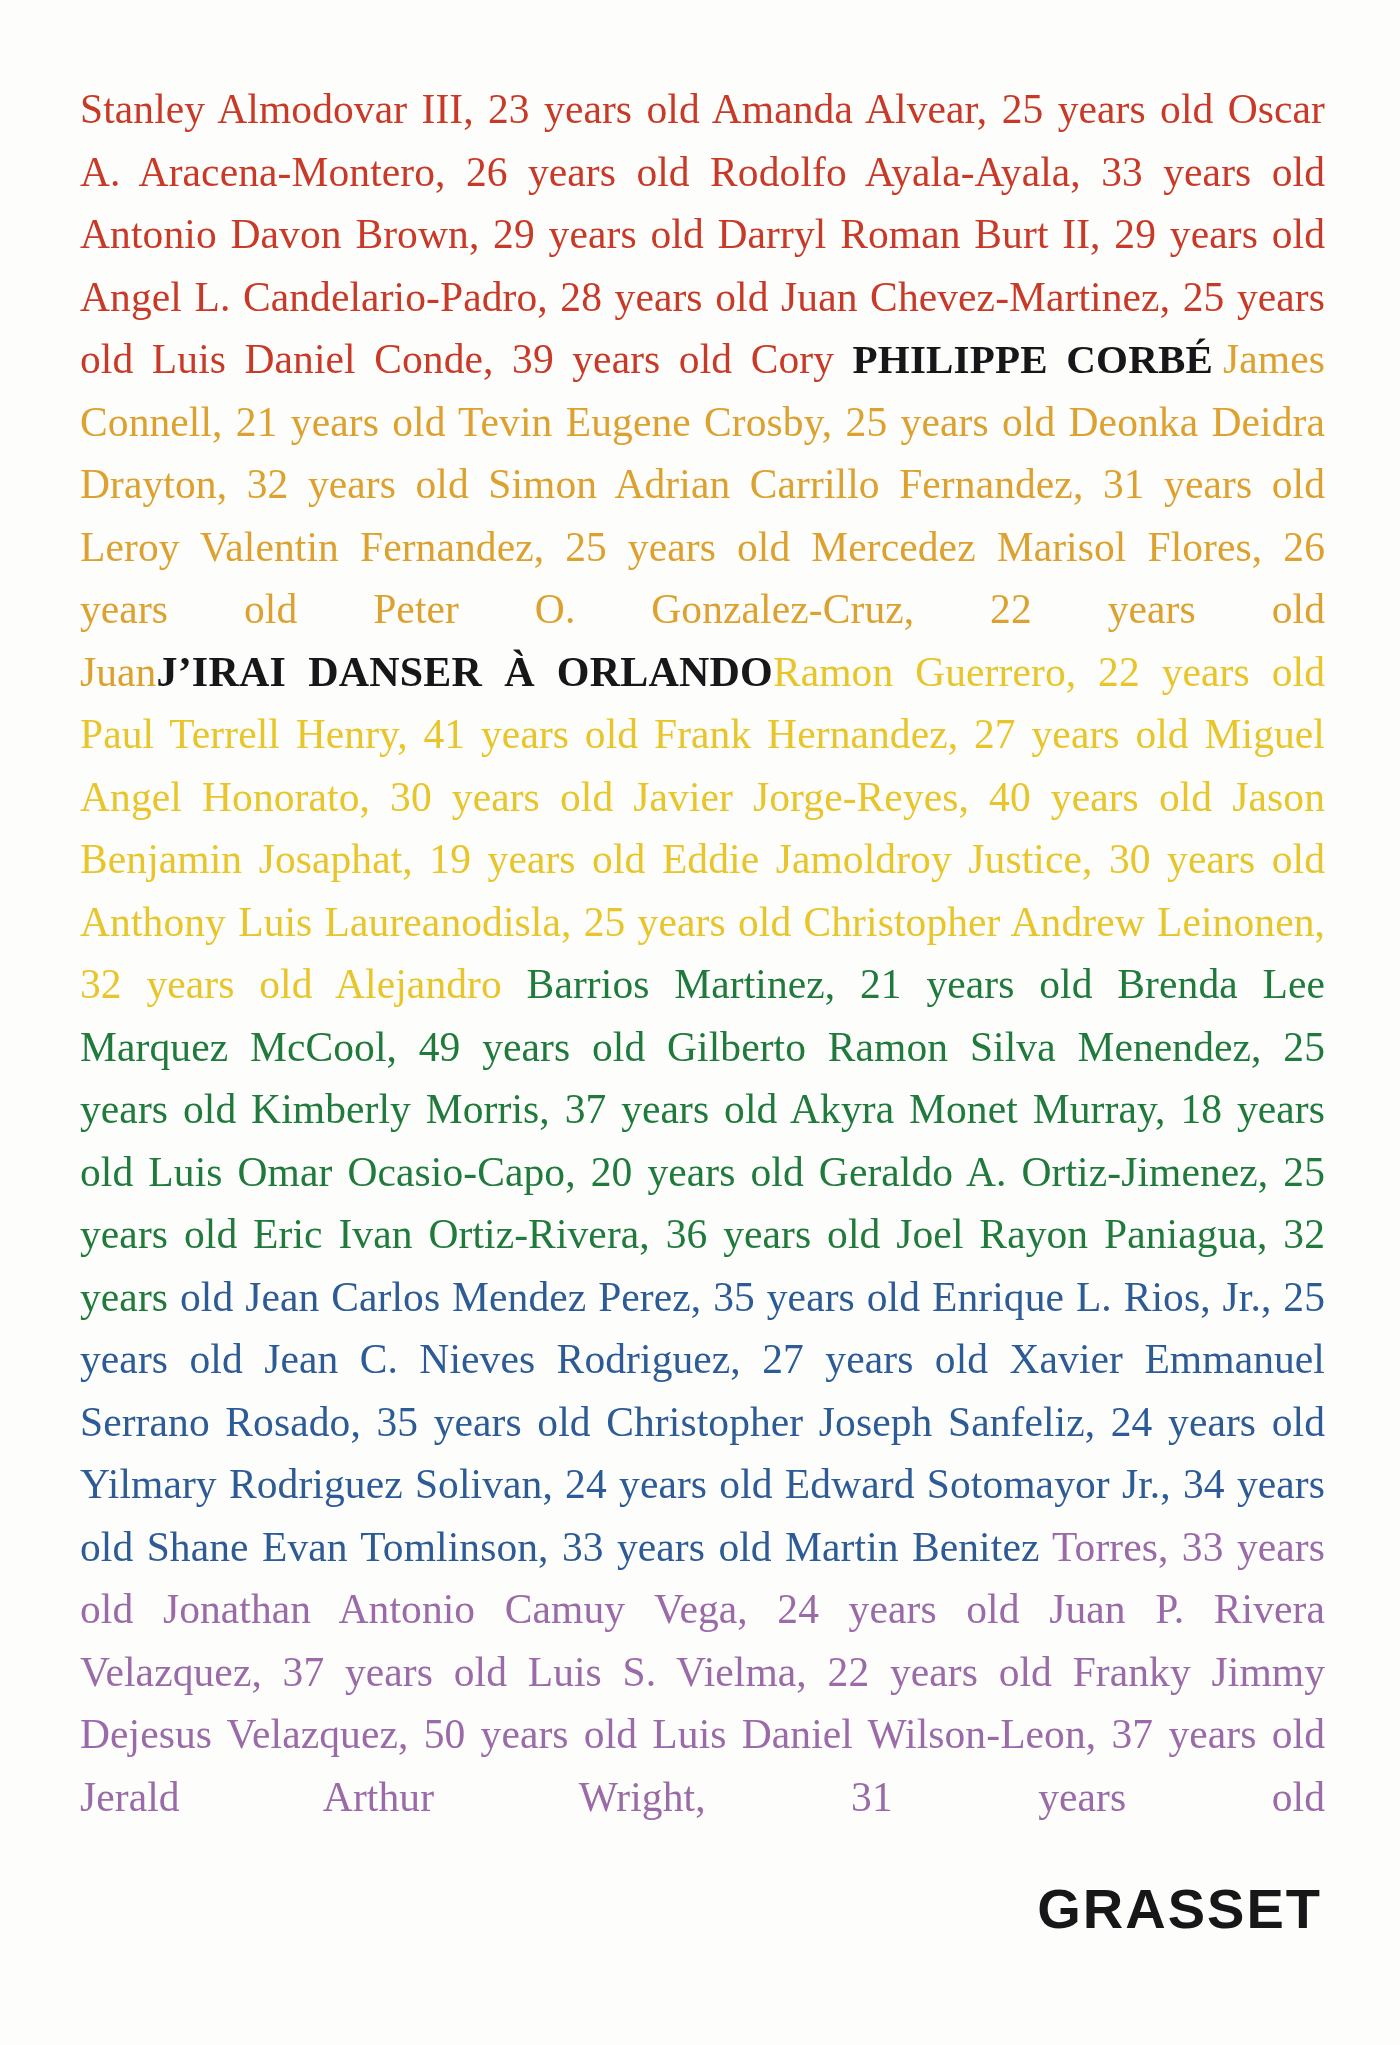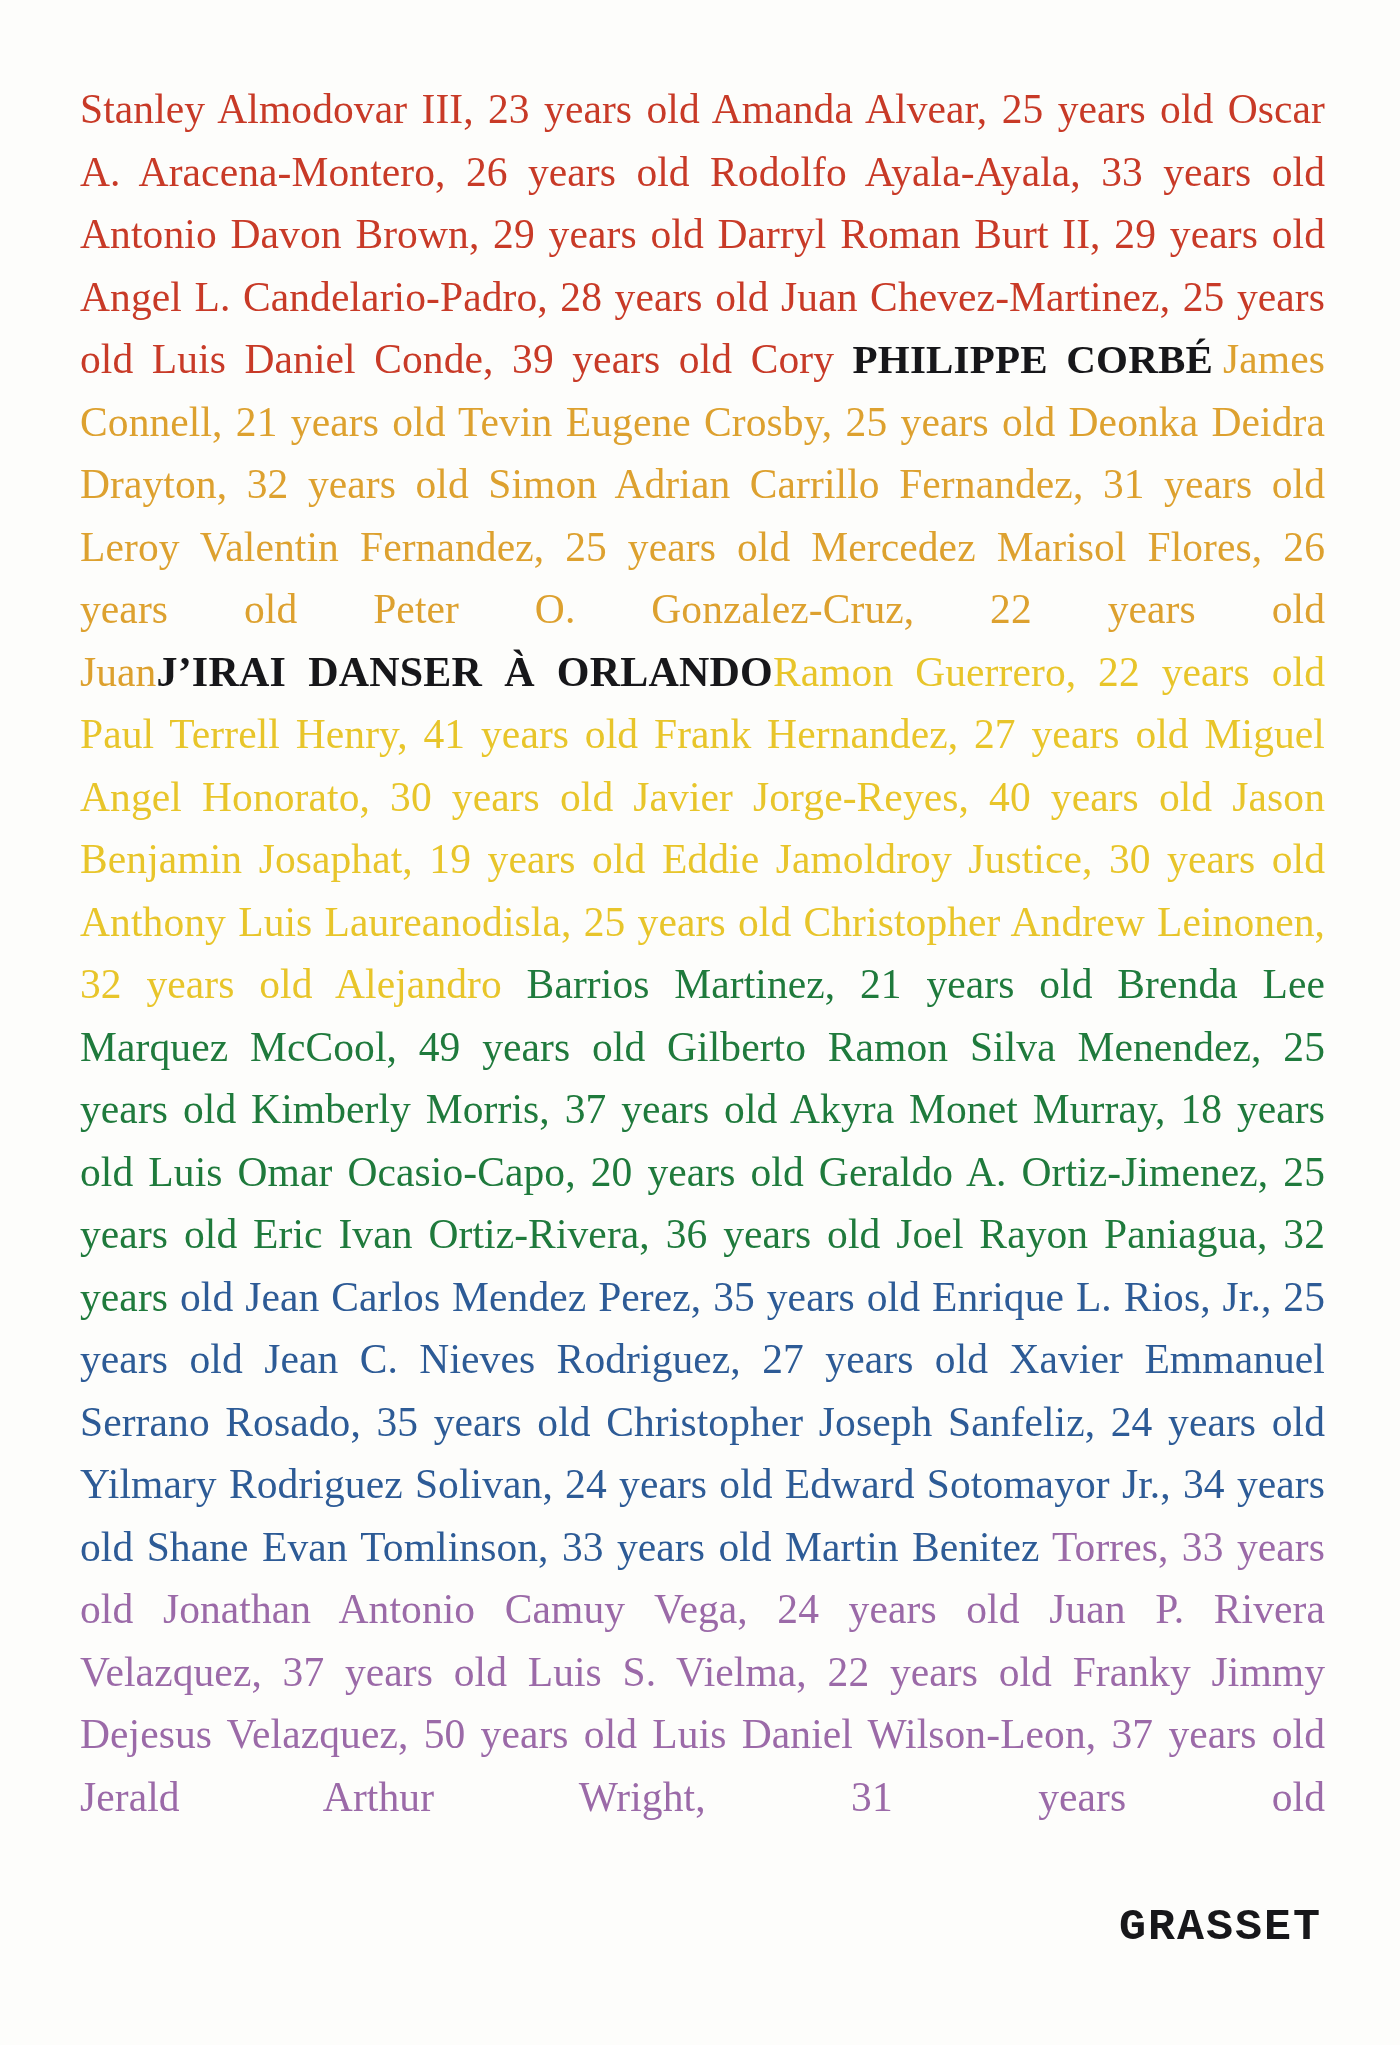--- a/index.html
+++ b/index.html
@@ -59,26 +59,26 @@
     padding-right: 10px;
   }
   #book-title {
     font-size: 42px;
   }
 
   
   #publisher {
     position: absolute;
     right: 78px;
-    bottom: 92px;
-    font-size: 45px;
+    bottom: 104px;
+    font-size: 56px;
     font-weight: bold;
     color: #17171a;
     letter-spacing: 2.0px;
-    font-family: Liberation Mono, monospace;
+    font-family: Liberation Sans, sans-serif;
   }
 </style>
 </head>
 <body>
 
 <div id="cover" style="background: rgb(253, 253, 251);">
 
   <div id="namesblock">
     <span class="seg c-red" style="color: rgb(200, 58, 39);">Stanley Almodovar III, 23 years old Amanda Alvear, 25 years old Oscar A. Aracena-Montero, 26 years old Rodolfo Ayala-Ayala, 33 years old Antonio Davon Brown, 29 years old Darryl Roman Burt II, 29 years old Angel L. Candelario-Padro, 28 years old Juan Chevez-Martinez, 25 years old Luis Daniel Conde, 39 years old Cory </span><span class="inline-display" id="author-name" style="color: rgb(23, 23, 26);">PHILIPPE CORBÉ</span><span class="seg c-gold" style="color: rgb(221, 161, 47);">James Connell, 21 years old Tevin Eugene Crosby, 25 years old Deonka Deidra Drayton, 32 years old Simon Adrian Carrillo Fernandez, 31 years old Leroy Valentin Fernandez, 25 years old Mercedez Marisol Flores, 26 years old Peter O. Gonzalez-Cruz, 22 years old Juan</span><span class="inline-display" id="book-title" style="color: rgb(23, 23, 26);">J’IRAI DANSER À ORLANDO</span><span class="seg c-yellow" style="color: rgb(232, 197, 42);">Ramon Guerrero, 22 years old Paul Terrell Henry, 41 years old Frank Hernandez, 27 years old Miguel Angel Honorato, 30 years old Javier Jorge-Reyes, 40 years old Jason Benjamin Josaphat, 19 years old Eddie Jamoldroy Justice, 30 years old Anthony Luis Laureanodisla, 25 years old Christopher Andrew Leinonen, 32 years old Alejandro </span><span class="seg c-green" style="color: rgb(31, 122, 60);">Barrios Martinez, 21 years old Brenda Lee Marquez McCool, 49 years old Gilberto Ramon Silva Menendez, 25 years old Kimberly Morris, 37 years old Akyra Monet Murray, 18 years old Luis Omar Ocasio-Capo, 20 years old Geraldo A. Ortiz-Jimenez, 25 years old Eric Ivan Ortiz-Rivera, 36 years old Joel Rayon Paniagua, 32 years </span><span class="seg c-blue" style="color: rgb(45, 91, 150);">old Jean Carlos Mendez Perez, 35 years old Enrique L. Rios, Jr., 25 years old Jean C. Nieves Rodriguez, 27 years old Xavier Emmanuel Serrano Rosado, 35 years old Christopher Joseph Sanfeliz, 24 years old Yilmary Rodriguez Solivan, 24 years old Edward Sotomayor Jr., 34 years old Shane Evan Tomlinson, 33 years old Martin Benitez </span><span class="seg c-purple" style="color: rgb(155, 106, 168);">Torres, 33 years old Jonathan Antonio Camuy Vega, 24 years old Juan P. Rivera Velazquez, 37 years old Luis S. Vielma, 22 years old Franky Jimmy Dejesus Velazquez, 50 years old Luis Daniel Wilson-Leon, 37 years old Jerald Arthur Wright, 31 years old </span>
   </div>

